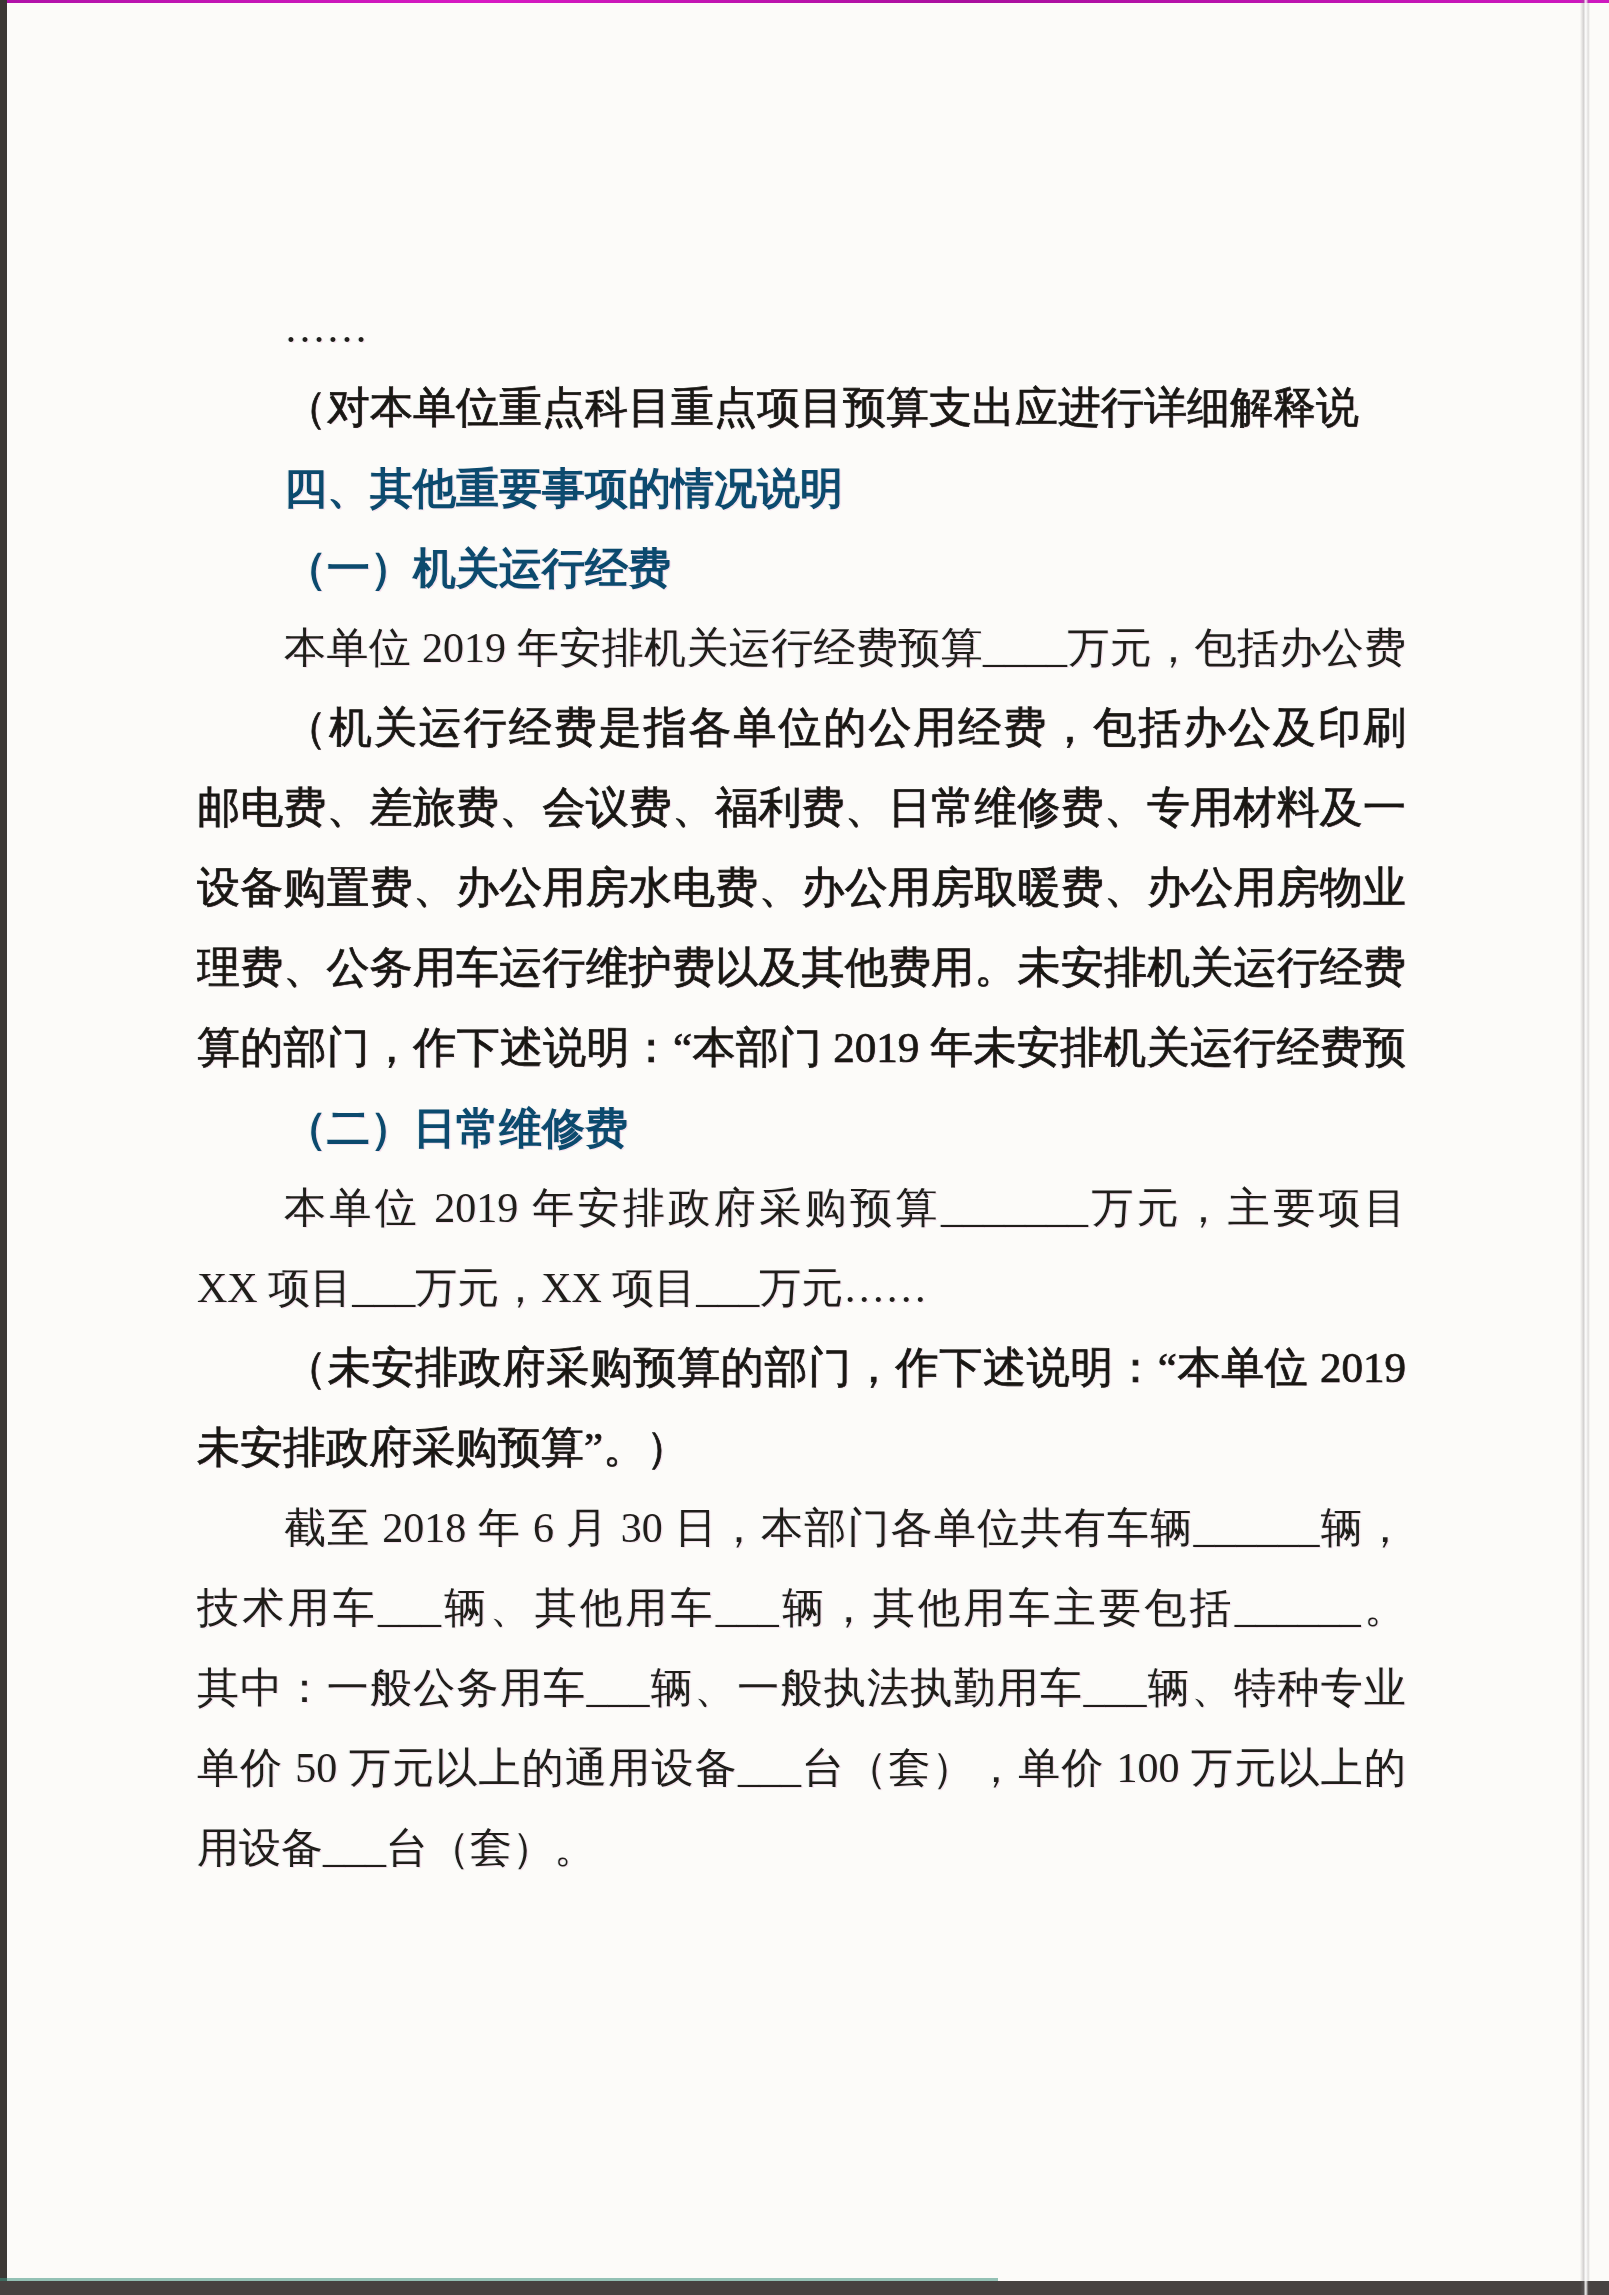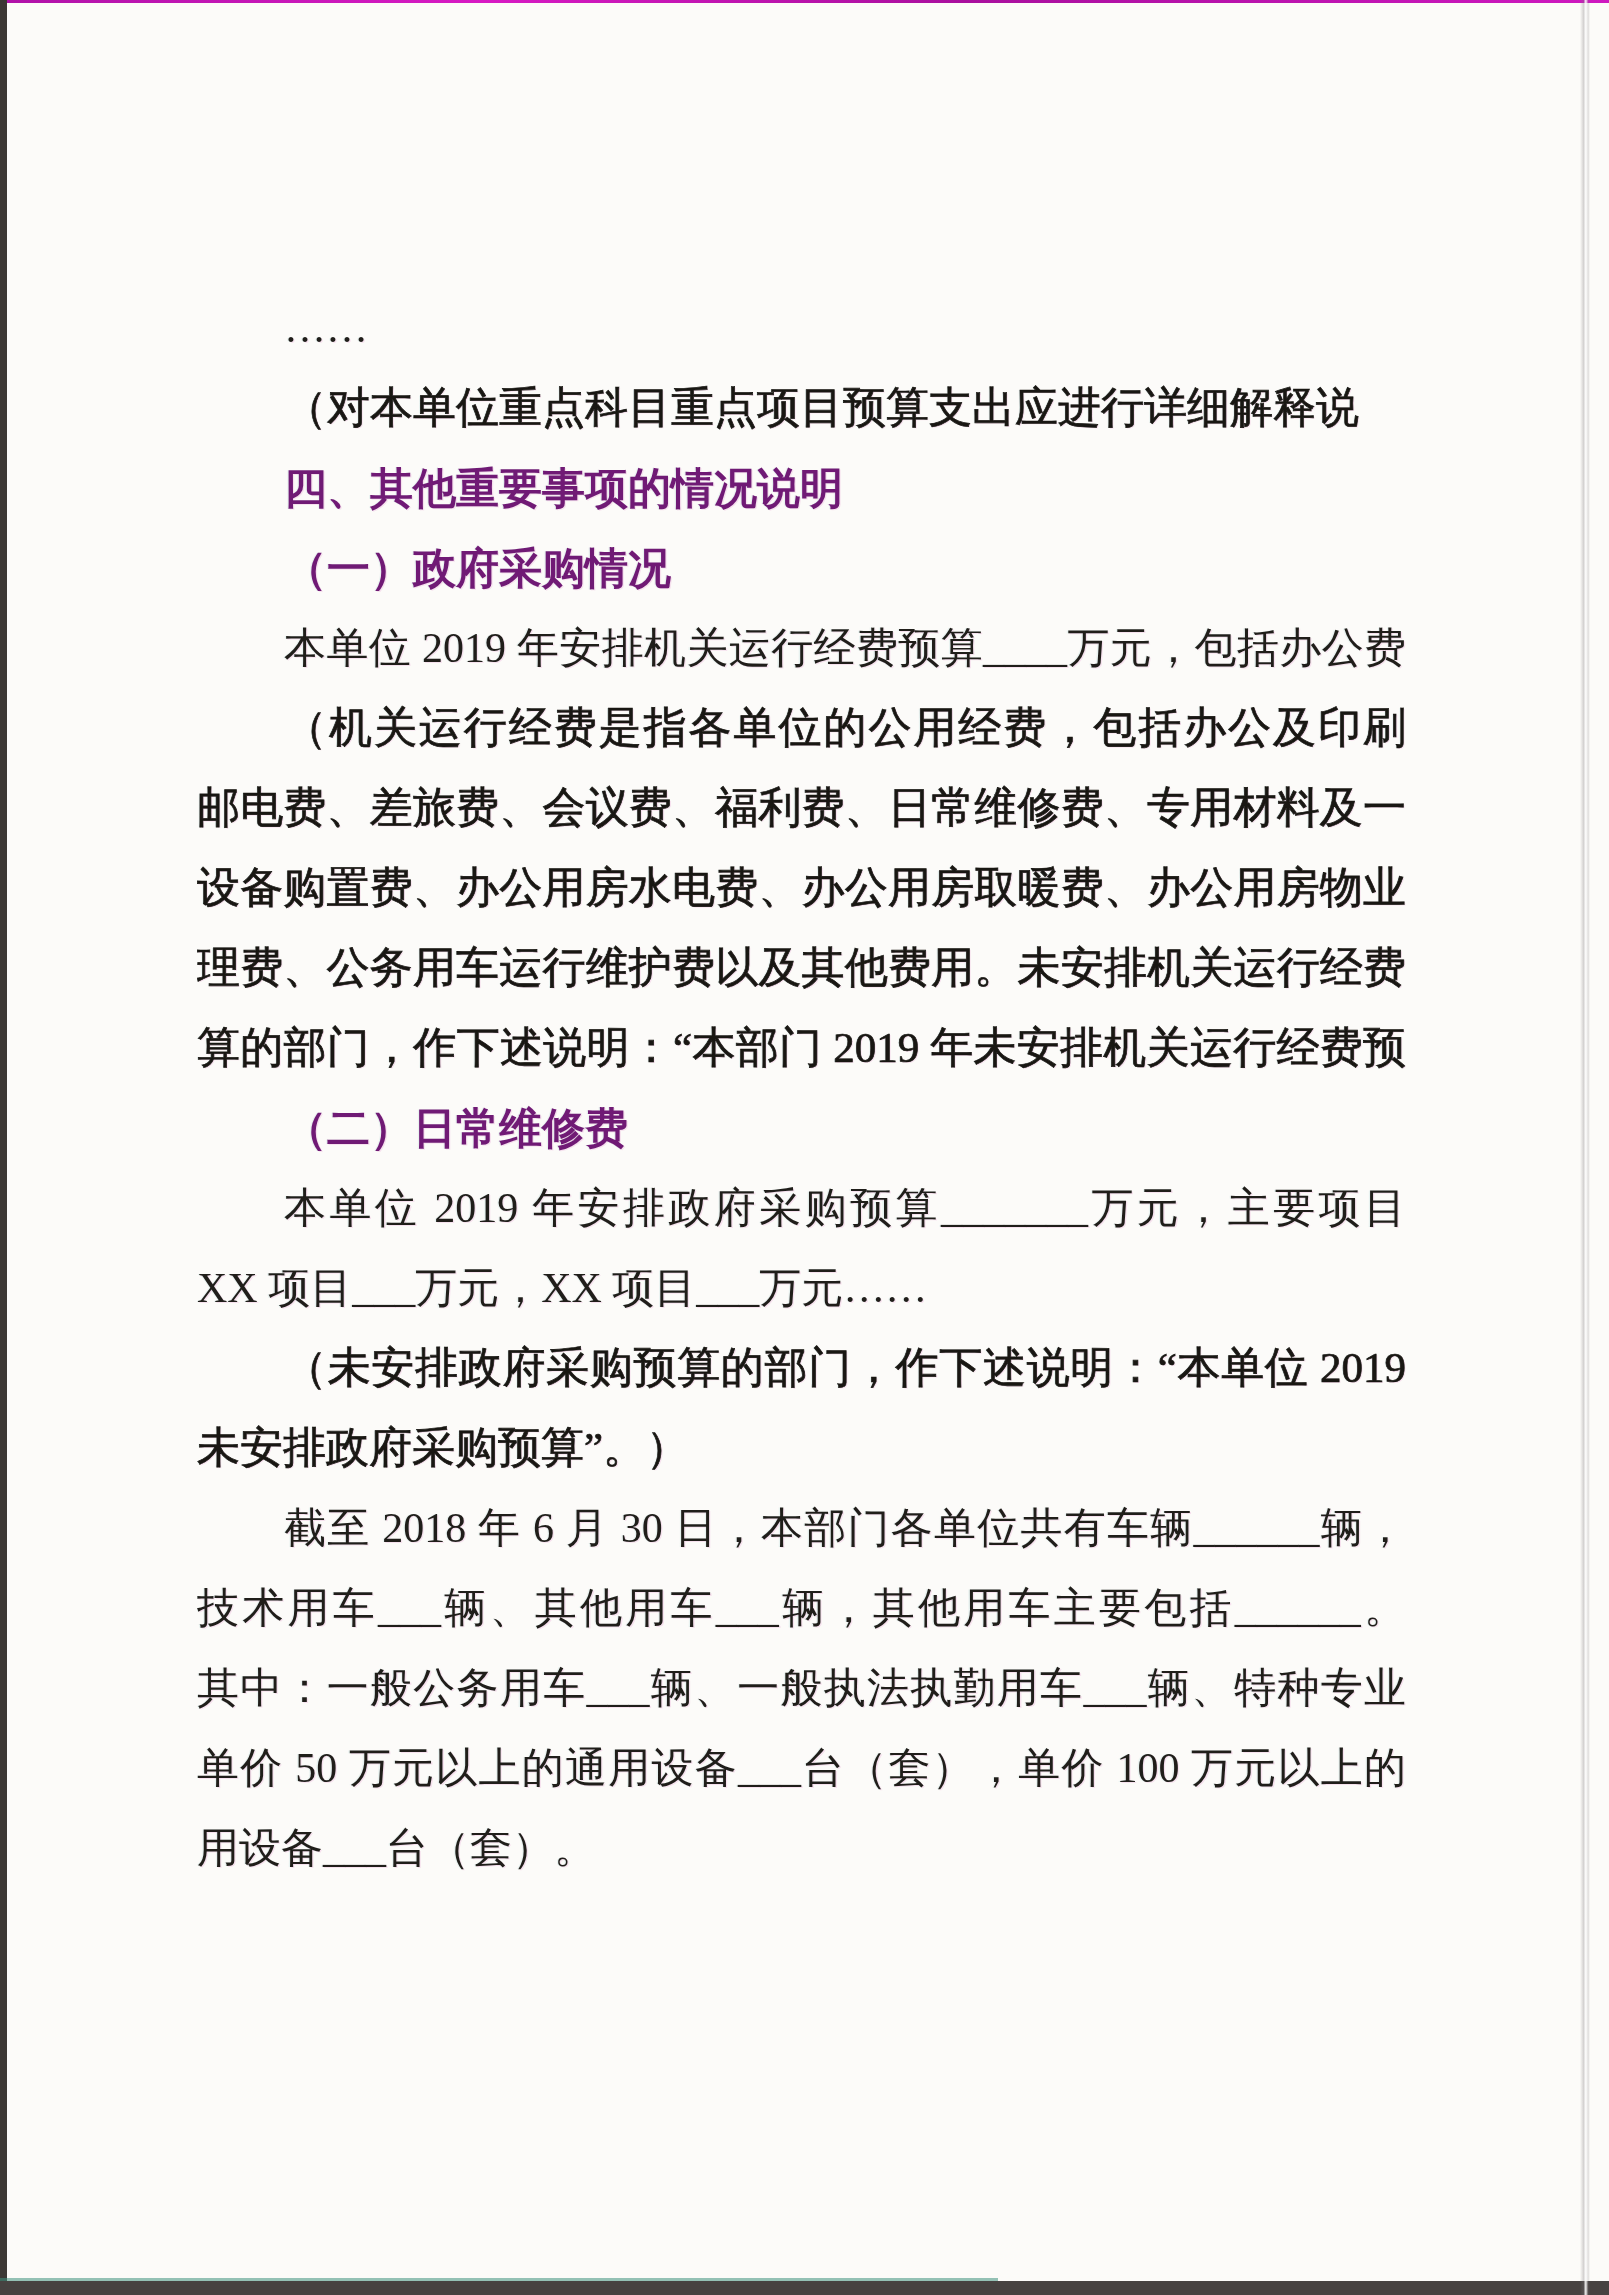--- a/index.html
+++ b/index.html
@@ -22,38 +22,38 @@
   .text-column{position:absolute;left:197px;top:288px;width:1209px;}
   .line{
     height:80px;line-height:80px;overflow:hidden;
     text-shadow:1.3px 1.3px 0 rgba(200,0,150,.10),-1.3px 0 0 rgba(0,140,140,.08);
     color:#201e1a;
   }
   .line.body{font-family:"Liberation Serif","DejaVu Serif",serif;font-size:42px;}
   .line.explain{font-family:"Liberation Serif","DejaVu Serif",serif;font-size:43px;
     color:#191713;-webkit-text-stroke:0.7px currentColor;}
   .line.heading{font-family:"DejaVu Sans","Liberation Sans",sans-serif;
-    font-size:43px;font-weight:700;color:#701a75;}
+    font-size:43px;font-weight:700;color:#0c4a6e;}
   .line.indent{padding-left:87px;}
   .line.justify{text-align:justify;text-align-last:justify;text-justify:inter-character;}
 </style>
 </head>
 <body>
 
 <div class="page">
   <div class="edge-top"></div>
   <div class="edge-left"></div>
   <div class="edge-bottom-accent"></div>
   <div class="edge-bottom"></div>
   <div class="fold-line"></div>
   <div class="text-column" id="text-column">
       <div class="line body indent">……</div>
       <div class="line explain indent">（对本单位重点科目重点项目预算支出应进行详细解释说明）</div>
       <div class="line heading indent">四、其他重要事项的情况说明</div>
-      <div class="line heading indent">（一）政府采购情况</div>
+      <div class="line heading indent">（一）机关运行经费</div>
       <div class="line body indent justify">本单位 2019 年安排机关运行经费预算____万元，包括办公费__</div>
       <div class="line explain indent justify">（机关运行经费是指各单位的公用经费，包括办公及印刷费、</div>
       <div class="line explain justify">邮电费、差旅费、会议费、福利费、日常维修费、专用材料及一般</div>
       <div class="line explain justify">设备购置费、办公用房水电费、办公用房取暖费、办公用房物业管</div>
       <div class="line explain justify">理费、公务用车运行维护费以及其他费用。未安排机关运行经费预</div>
       <div class="line explain justify">算的部门，作下述说明：“本部门 2019 年未安排机关运行经费预算”。）</div>
       <div class="line heading indent">（二）日常维修费</div>
       <div class="line body indent justify">本单位 2019 年安排政府采购预算_______万元，主要项目是：</div>
       <div class="line body">XX 项目___万元，XX 项目___万元……</div>
       <div class="line explain indent justify">（未安排政府采购预算的部门，作下述说明：“本单位 2019 年</div>

